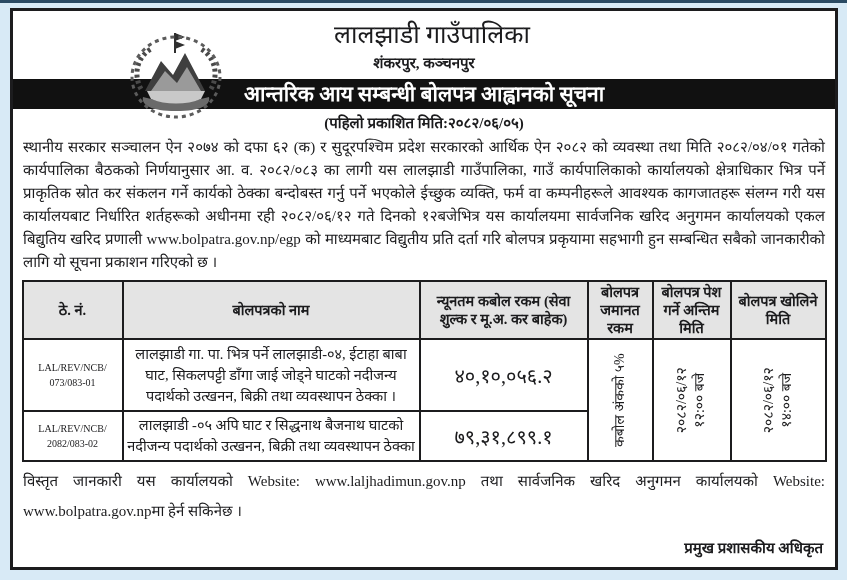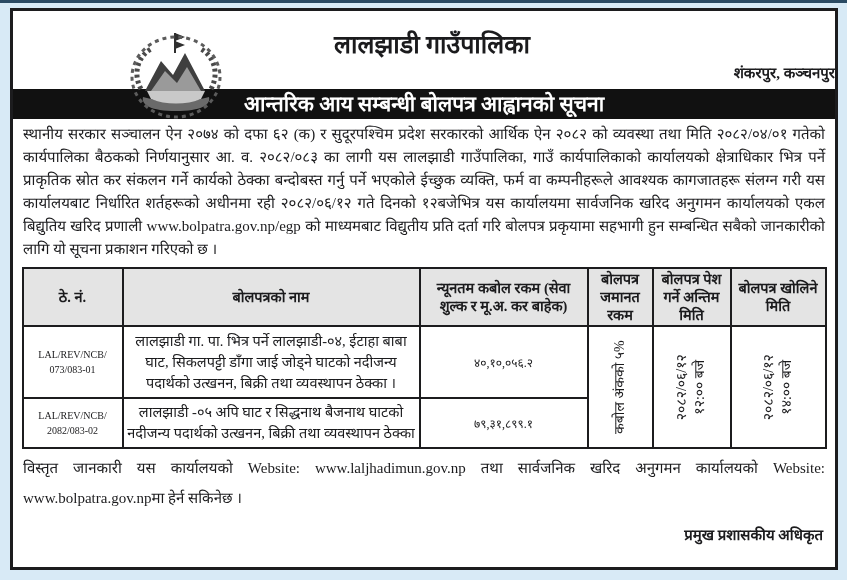--- a/index.html
+++ b/index.html
@@ -32,23 +32,23 @@
   .wm-orange{color:#e08a4a;}
   
   .emblem{
     position:absolute;left:108px;top:16px;width:110px;height:100px;
   }
   .head-center{
     text-align:center;
     padding-top:8px;
     line-height:1.15;
   }
-  .head-muni{font-size:25px;font-weight:bold;margin-top:12px;padding-left:16px;}
+  .head-muni{font-size:25px;font-weight:normal;margin-top:2px;padding-left:16px;}
   .head-office{font-size:30px;font-weight:bold;margin-top:3px;}
-  .head-addr1{font-size:15px;font-weight:bold;margin-top:5px;text-align:right;}
+  .head-addr1{font-size:15px;font-weight:bold;margin-top:5px;}
   .head-addr2{font-size:15px;font-weight:bold;margin-top:3px;}
   
   .title-bar{
     margin-top:7px;
     background:#111111;
     color:#ffffff;
     text-align:center;
     font-size:21px;font-weight:bold;
     height:30px;line-height:30px;
   }
@@ -82,21 +82,21 @@
     background:#e4e4e4;
     font-size:14.5px;
     font-weight:bold;
     line-height:1.25;
   }
   tr.hrow{height:58px;}
   tr.r1{height:72px;}
   tr.r2{height:50px;}
   .cell-contract{font-size:10px;line-height:1.5;}
   .cell-name{font-size:14.5px;line-height:1.45;}
-  .cell-amount{font-size:12px;}
+  .cell-amount{font-size:20px;}
   td.vcell{position:relative;padding:0;}
   .vwrap{position:absolute;left:0;top:0;right:0;bottom:0;
     display:flex;align-items:center;justify-content:center;}
   .vtext{
     transform:rotate(-90deg);
     white-space:nowrap;
     text-align:center;
     font-size:14px;
     line-height:1.3;
   }
@@ -135,20 +135,21 @@
     <ellipse cx="55" cy="50" rx="44" ry="40" fill="none" stroke="#5c5c5c" stroke-width="3" stroke-dasharray="4,4"></ellipse>
   </svg>
 
   <div class="head-center">
     <div class="head-muni">लालझाडी गाउँपालिका</div>
     <div class="head-addr1">शंकरपुर, कञ्चनपुर</div>
   </div>
 
   <div class="title-bar">आन्तरिक आय सम्बन्धी बोलपत्र आह्वानको सूचना</div>
 
+  <div class="published">(पहिलो  प्रकाशित मिति:२०८२/०६/०५)</div>
 
   <div class="body-text">स्थानीय सरकार सञ्चालन ऐन २०७४ को दफा ६२ (क) र सुदूरपश्चिम प्रदेश सरकारको आर्थिक ऐन २०८२ को व्यवस्था तथा मिति २०८२/०४/०१ गतेको कार्यपालिका बैठकको निर्णयानुसार आ. व. २०८२/०८३ का लागी यस लालझाडी गाउँपालिका, गाउँ कार्यपालिकाको कार्यालयको क्षेत्राधिकार भित्र पर्ने प्राकृतिक स्रोत कर संकलन गर्ने कार्यको ठेक्का बन्दोबस्त गर्नु पर्ने भएकोले ईच्छुक व्यक्ति, फर्म वा कम्पनीहरूले आवश्यक कागजातहरू संलग्न गरी यस कार्यालयबाट निर्धारित शर्तहरूको अधीनमा रही २०८२/०६/१२ गते दिनको १२बजेभित्र यस कार्यालयमा सार्वजनिक खरिद अनुगमन कार्यालयको एकल बिद्युतिय खरिद प्रणाली www.bolpatra.gov.np/egp को माध्यमबाट विद्युतीय प्रति दर्ता गरि बोलपत्र प्रकृयामा सहभागी हुन सम्बन्धित सबैको जानकारीको लागि यो सूचना प्रकाशन गरिएको छ ।</div>
 
   <table class="tender">
     <colgroup>
       <col style="width:100px">
         <col style="width:297px">
         <col style="width:168px">
       <col style="width:65px">
         <col style="width:78px">

